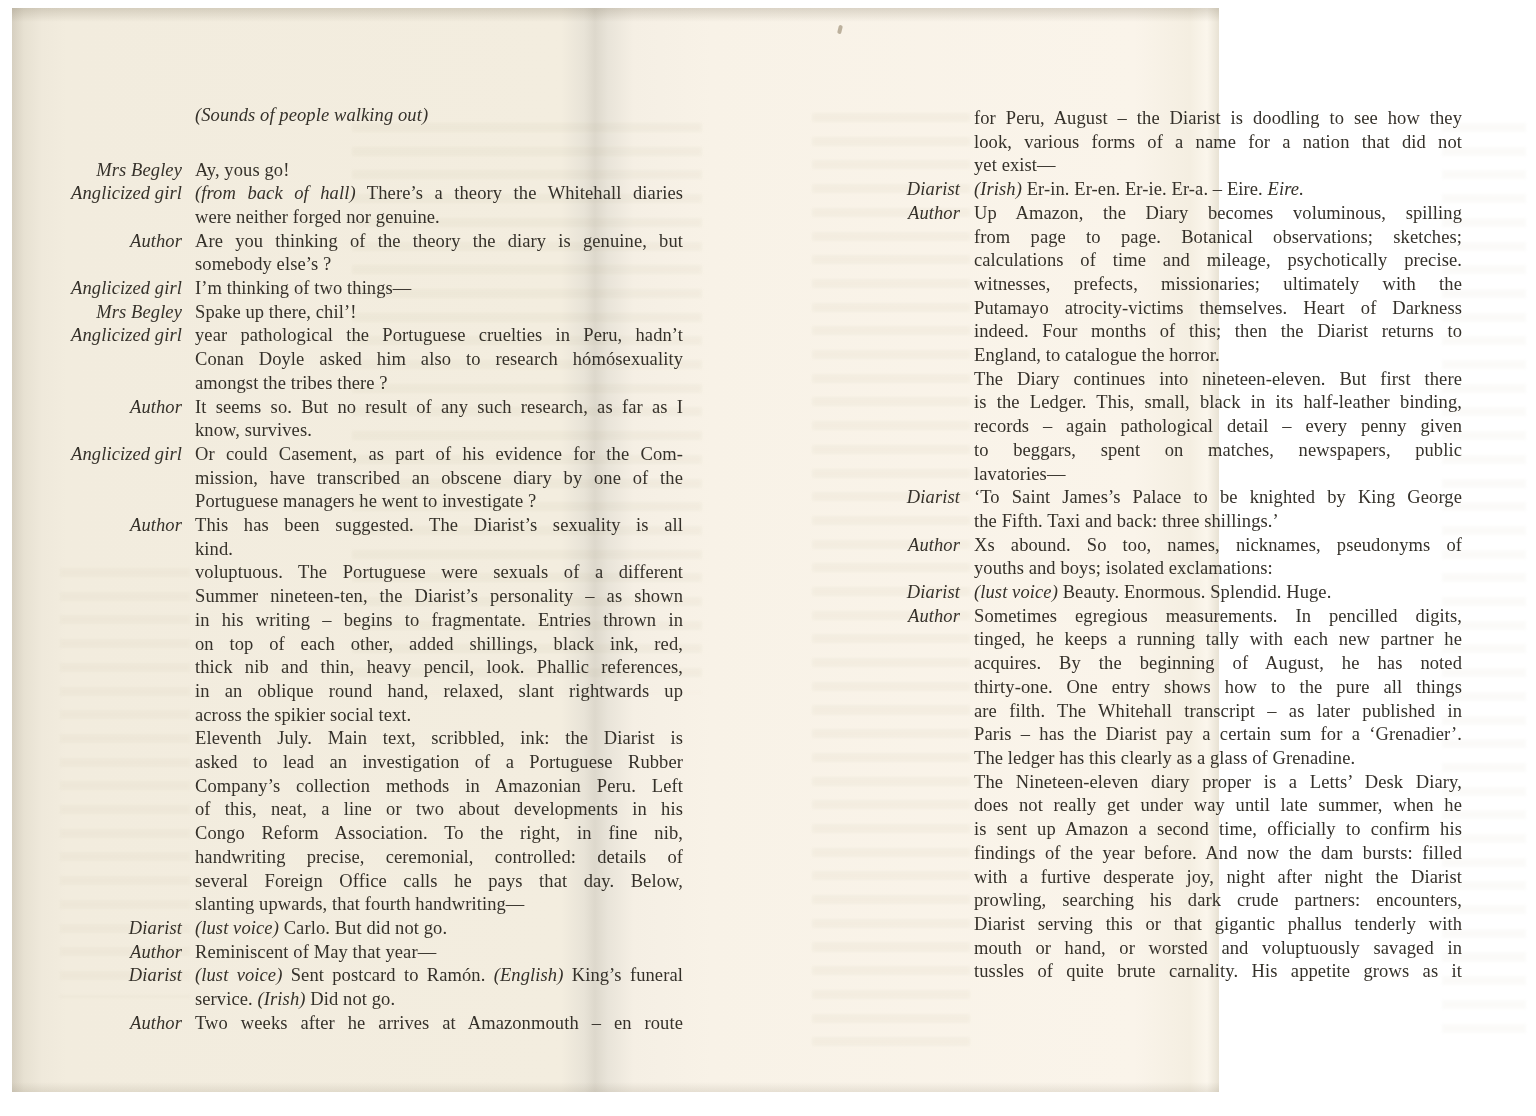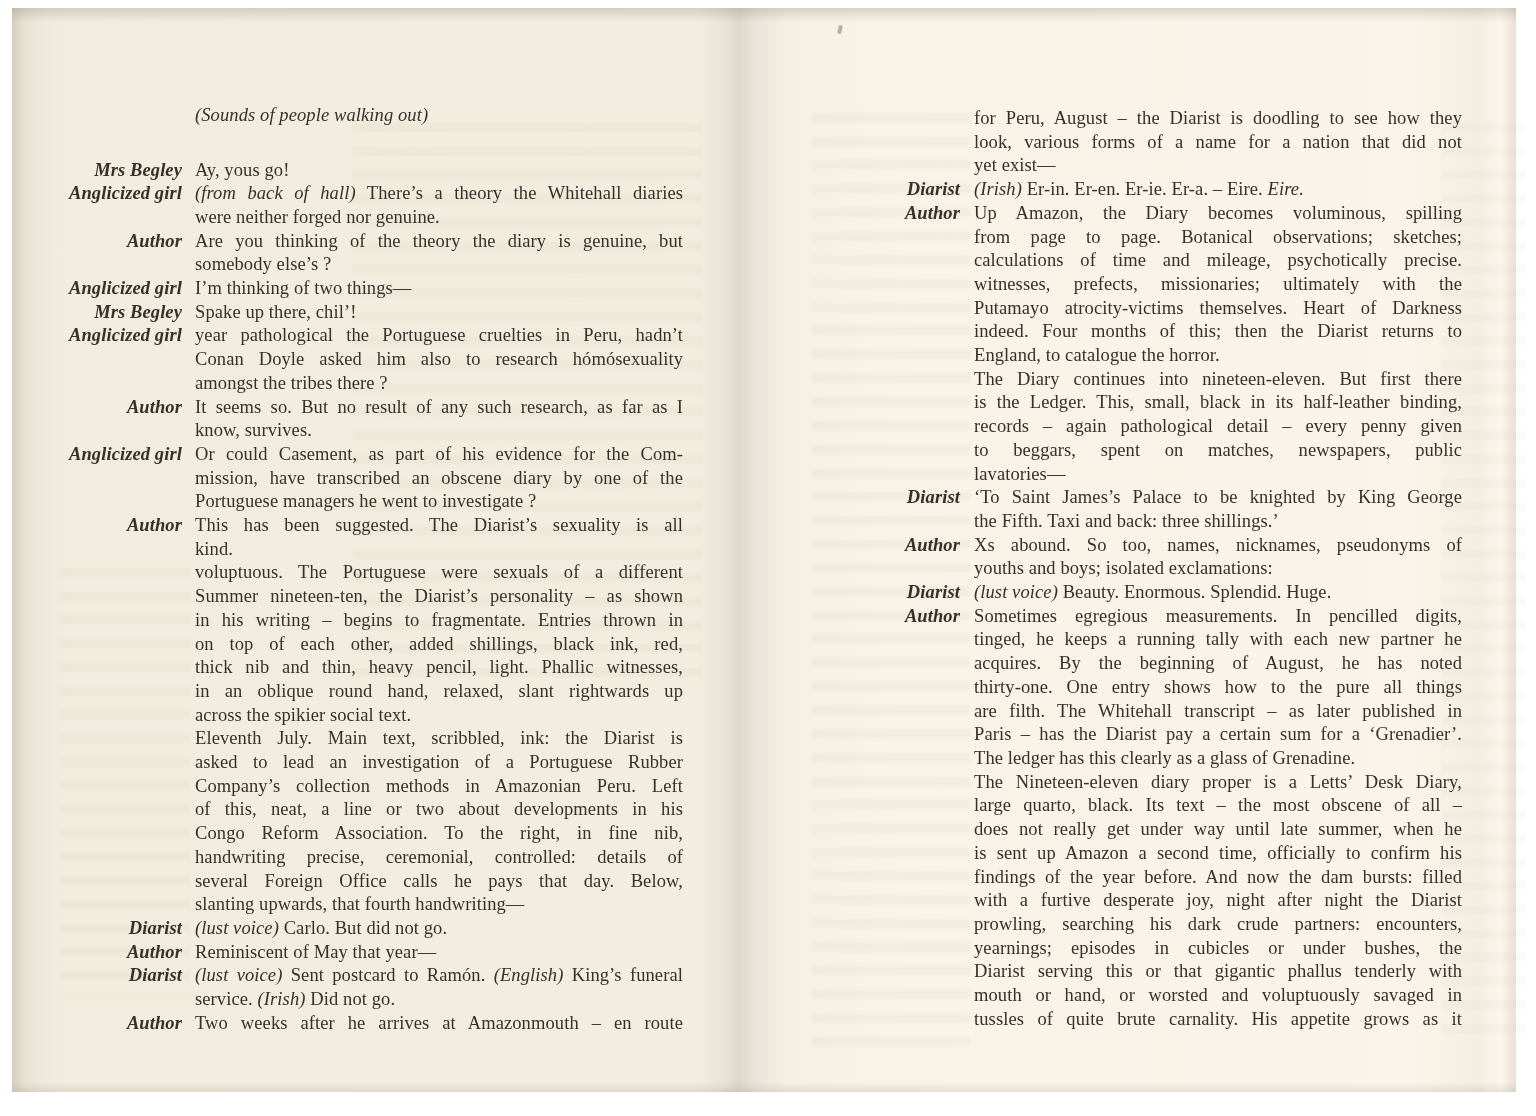--- a/index.html
+++ b/index.html
@@ -2,21 +2,21 @@
 <html><head>
 <meta charset="utf-8">
 <style>
   html,body{margin:0;padding:0;}
   body{
     width:1536px;height:1116px;overflow:hidden;position:relative;
     background:#ffffff;
     font-family:"Liberation Serif","DejaVu Serif",serif;
   }
   .book{
-    position:absolute;left:12px;top:8px;width:1504px;height:1084px;
+    position:absolute;left:12px;top:8px;width:1207px;height:1084px;
     background:linear-gradient(to right,
       #d6cfc0 0px,#e7e1d2 12px,#efe9db 30px,#f2ecde 55px,
       #f3eddf 45.5%,#e8e3d7 47.4%,#ddd8cc 48.3%,#e9e4d9 49.4%,#f5efe4 51.5%,
       #f8f2e7 58%,#faf4ea 93%,#f4eee1 97.6%,#fbf6ec 99%,#e8e2d4 100%);
   }
   .edge-top{
     position:absolute;left:0;top:0;width:100%;height:20px;
     background:linear-gradient(to bottom,rgba(98,86,62,0.20),rgba(98,86,62,0) 14px);
   }
   .edge-bottom{
@@ -40,21 +40,21 @@
     position:absolute;width:488px;color:#35312a;font-size:18.5px;
     letter-spacing:0.1px;
   }
   .page-text.left{left:183px;top:96px;}
   .page-text.right{left:962px;top:99px;}
   .block{position:relative;}
   .line{line-height:23.7px;text-align:justify;text-align-last:justify;}
   .line.nj{text-align-last:left;}
   .speaker{
     position:absolute;right:100%;top:0;padding-right:13px;
-    font-style:italic;white-space:nowrap;line-height:23.7px;font-weight:bold;
+    font-style:italic;white-space:nowrap;line-height:23.7px;
   }
   .page-text.right .speaker{padding-right:14px;}
   i{font-style:italic;}
 </style>
 </head>
 <body>
 
 <div class="book">
   <div class="edge-top"></div>
   <div class="edge-bottom"></div>
@@ -110,21 +110,21 @@
       <div class="block">
         <span class="speaker">Author</span>
         <div class="line"><span>This has been suggested. The Diarist’s sexuality is all</span></div>
         <div class="line nj"><span>kind.</span></div>
         <div class="line"><span>voluptuous. The Portuguese were sexuals of a different</span></div>
       </div>
       <div class="block">
         <div class="line"><span>Summer nineteen-ten, the Diarist’s personality – as shown</span></div>
         <div class="line"><span>in his writing – begins to fragmentate. Entries thrown in</span></div>
         <div class="line"><span>on top of each other, added shillings, black ink, red,</span></div>
-        <div class="line"><span>thick nib and thin, heavy pencil, light. Phallic witnesses,</span></div>
+        <div class="line"><span>thick nib and thin, heavy pencil, look. Phallic references,</span></div>
         <div class="line"><span>in an oblique round hand, relaxed, slant rightwards up</span></div>
         <div class="line nj"><span>across the spikier social text.</span></div>
       </div>
       <div class="block">
         <div class="line"><span>Eleventh July. Main text, scribbled, ink: the Diarist is</span></div>
         <div class="line"><span>asked to lead an investigation of a Portuguese Rubber</span></div>
         <div class="line"><span>Company’s collection methods in Amazonian Peru. Left</span></div>
         <div class="line"><span>of this, neat, a line or two about developments in his</span></div>
         <div class="line"><span>Congo Reform Association. To the right, in fine nib,</span></div>
         <div class="line"><span>handwriting precise, ceremonial, controlled: details of</span></div>
@@ -195,25 +195,23 @@
         <div class="line"><span>Sometimes egregious measurements. In pencilled digits,</span></div>
         <div class="line"><span>tinged, he keeps a running tally with each new partner he</span></div>
         <div class="line"><span>acquires. By the beginning of August, he has noted</span></div>
         <div class="line"><span>thirty-one. One entry shows how to the pure all things</span></div>
         <div class="line"><span>are filth. The Whitehall transcript – as later published in</span></div>
         <div class="line"><span>Paris – has the Diarist pay a certain sum for a ‘Grenadier’.</span></div>
         <div class="line nj"><span>The ledger has this clearly as a glass of Grenadine.</span></div>
       </div>
       <div class="block">
         <div class="line"><span>The Nineteen-eleven diary proper is a Letts’ Desk Diary,</span></div>
-        <div class="line"><span>large quarto, black. Its text – the most obscene of all –</span></div>
         <div class="line"><span>does not really get under way until late summer, when he</span></div>
         <div class="line"><span>is sent up Amazon a second time, officially to confirm his</span></div>
         <div class="line"><span>findings of the year before. And now the dam bursts: filled</span></div>
         <div class="line"><span>with a furtive desperate joy, night after night the Diarist</span></div>
         <div class="line"><span>prowling, searching his dark crude partners: encounters,</span></div>
-        <div class="line"><span>yearnings; episodes in cubicles or under bushes, the</span></div>
         <div class="line"><span>Diarist serving this or that gigantic phallus tenderly with</span></div>
         <div class="line"><span>mouth or hand, or worsted and voluptuously savaged in</span></div>
         <div class="line"><span>tussles of quite brute carnality. His appetite grows as it</span></div>
       </div>
     </div>
 </div>
 
 </body></html>

